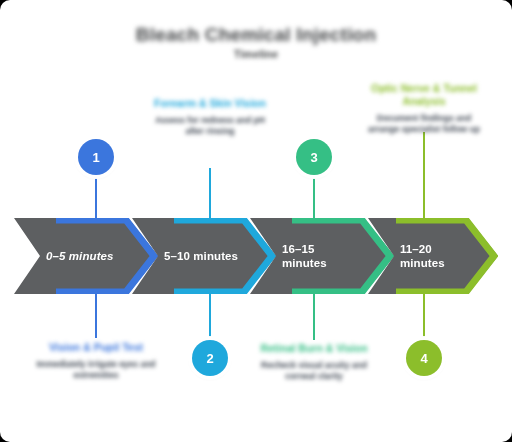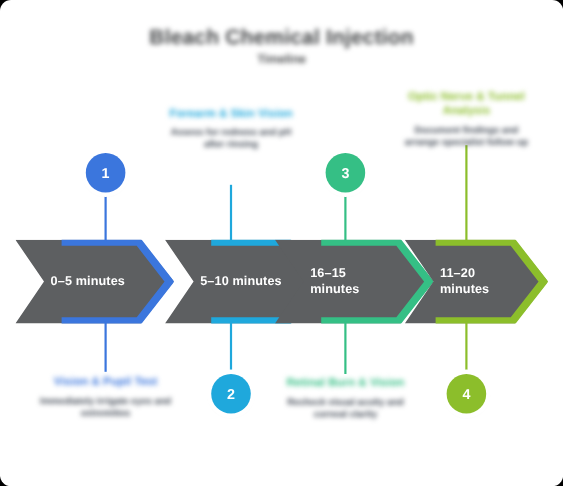--- a/index.html
+++ b/index.html
@@ -152,24 +152,24 @@
   <div class="conn" style="left:423px; top:292px; height:48px; background:#8cbe2b;"></div>
   <div class="conn" style="left:423px; top:132px; height:88px; background:#8cbe2b;"></div>
 
   <div class="band">
 
     <div class="chev" style="left:0px; width:144px;">
       <svg class="outline" viewBox="0 0 144 76" preserveAspectRatio="none">
         <path d="M0,0 L114,0 L144,38 L114,76 L0,76 L26,38 Z" fill="#5d5f61"></path>
         <path d="M42,2 L112,2 L140,38 L112,74 L42,74" fill="none" stroke="#3b76dd" stroke-width="7"></path>
       </svg>
-      <div class="label" style="left:32px;">0–5 minutes</div>
-    </div>
-
-    <div class="chev" style="left:136px; width:144px;">
+      <div class="label" style="left:32px;font-style:italic;">0–5 minutes</div>
+    </div>
+
+    <div class="chev" style="left:118px; width:144px;">
       <svg class="outline" viewBox="0 0 144 76" preserveAspectRatio="none">
         <path d="M0,0 L114,0 L144,38 L114,76 L0,76 L26,38 Z" fill="#5d5f61"></path>
         <path d="M42,2 L112,2 L140,38 L112,74 L42,74" fill="none" stroke="#1fa8dc" stroke-width="7"></path>
       </svg>
       <div class="label" style="left:32px;">5–10 minutes</div>
     </div>
 
     <div class="chev" style="left:236px; width:144px;">
       <svg class="outline" viewBox="0 0 144 76" preserveAspectRatio="none">
         <path d="M0,0 L114,0 L144,38 L114,76 L0,76 L26,38 Z" fill="#5d5f61"></path>

